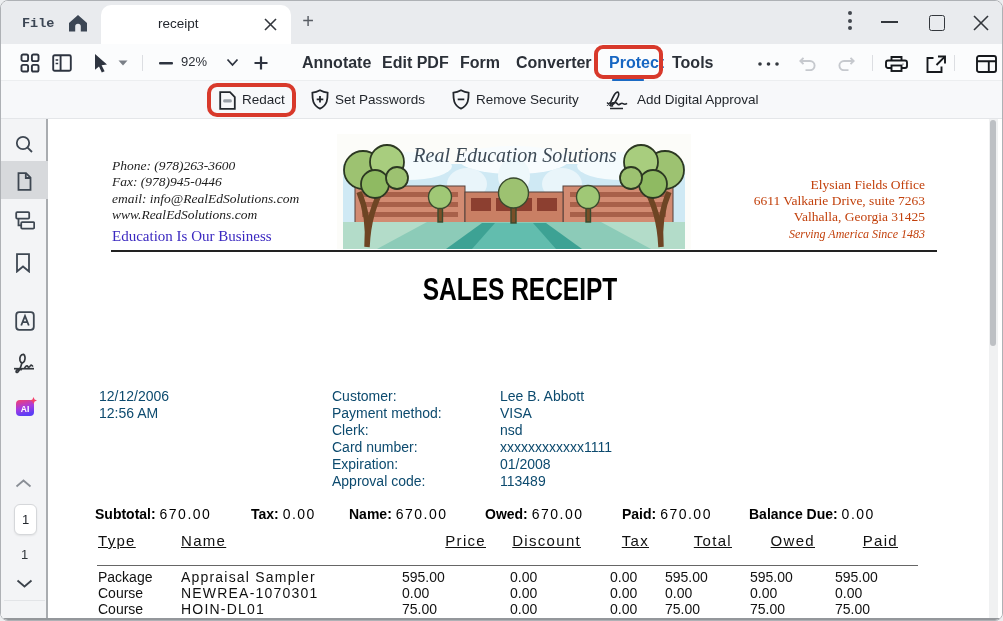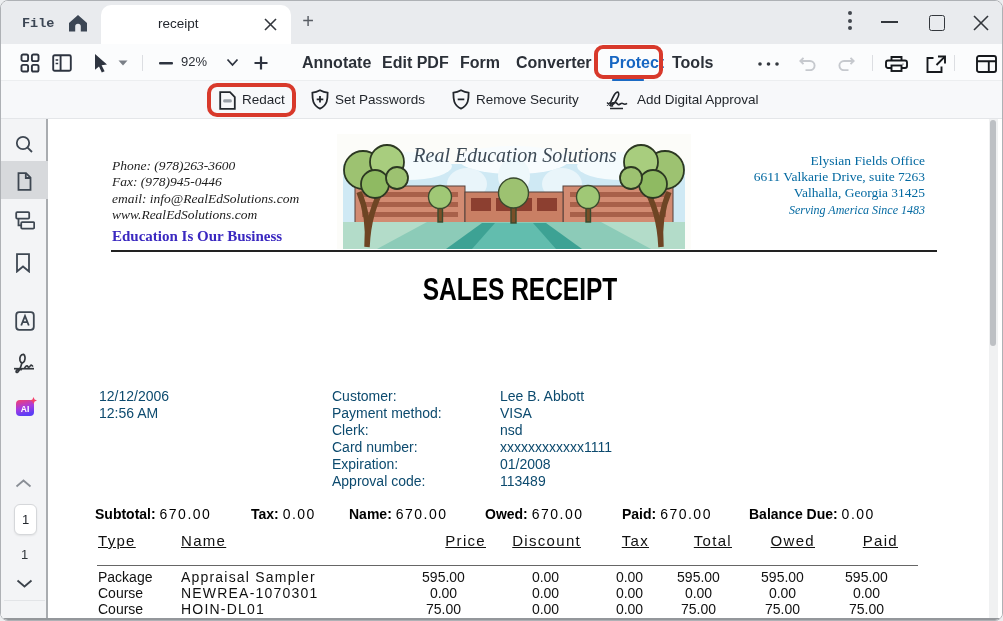--- a/index.html
+++ b/index.html
@@ -33,33 +33,33 @@
   .sidebar { position:absolute; left:0; top:0; width:47px; height:499px; background:#f3f4f6; border-right:2px solid #a9acb0; }
   .sb-active { position:absolute; left:0; top:42px; width:47px; height:38px; background:#d7d9dc; }
   .sidebar svg { position:absolute; left:14px; }
   .pagebox { position:absolute; left:13px; top:385px; width:23px; height:31px; background:#fff; border:1px solid #d5d7da; border-radius:6px; box-shadow:0 1px 2px rgba(0,0,0,.08); font-size:13px; color:#23272e; text-align:center; line-height:29px; }
   .pagecount { position:absolute; left:0; top:428px; width:47px; text-align:center; font-size:13px; color:#2f343a; }
   .statusbar { position:absolute; left:0; top:616.5px; width:100%; height:4.5px; background:#eff0f2; border-top:2px solid #94979b; }
   .scrollthumb { position:absolute; left:988.5px; top:1px; width:6.5px; height:226px; background:#bdc0c4; border-radius:3px; }
   
   .pdf { position:absolute; left:49px; top:0; width:939px; height:499px; background:#fff; }
   .hdrleft { position:absolute; left:62px; top:39px; font-family:"Liberation Serif", serif; font-style:italic; font-size:13.5px; line-height:16.4px; color:#1c1c1c; }
-  .motto { font-style:normal; font-weight:bold; font-size:15px; color:#3a28c0; margin-top:4px; }
-  .hdrright { position:absolute; left:600px; top:34px; width:275px; text-align:right; font-family:"Liberation Serif", serif; font-size:13.5px; line-height:16.2px; color:#0369a1; }
+  .motto { font-style:normal; font-weight:normal; font-size:15px; color:#3a28c0; margin-top:4px; }
+  .hdrright { position:absolute; left:600px; top:58px; width:275px; text-align:right; font-family:"Liberation Serif", serif; font-size:13.5px; line-height:16.2px; color:#c2410c; }
   .hdrright .small { font-style:italic; font-size:12px; }
   .hrule { position:absolute; left:61px; top:131px; width:826px; height:1.5px; background:#222; }
   .title { position:absolute; left:57px; top:153px; width:826px; text-align:center; font-size:31px; font-weight:bold; color:#000; transform:scaleX(0.79); transform-origin:center; }
   .body13 { font-size:14px; color:#0c4a6e; line-height:16.9px; }
   .datecol { position:absolute; left:49px; top:269px; }
   .lblcol { position:absolute; left:282px; top:269px; }
   .valcol { position:absolute; left:450px; top:269px; }
   .totals { position:absolute; top:387px; font-size:14px; color:#000; white-space:nowrap; }
   .totals i { font-style:normal; letter-spacing:1.5px; }
   .thead { position:absolute; top:413px; font-size:15px; letter-spacing:1.3px; color:#111; white-space:nowrap;text-decoration:underline; }
-  .num { text-align:center; }
+  .num { text-align:left; }
   .trule { position:absolute; left:47px; top:445.5px; width:821px; height:1.2px; background:#666; }
   .trow { position:absolute; font-size:14px; color:#111; line-height:16.2px; white-space:nowrap; }
   .namecol { letter-spacing:1.2px; }
 </style>
 </head>
 <body>
 <div class="window">
 
   <div class="titlebar">
     <span class="file">File</span>

